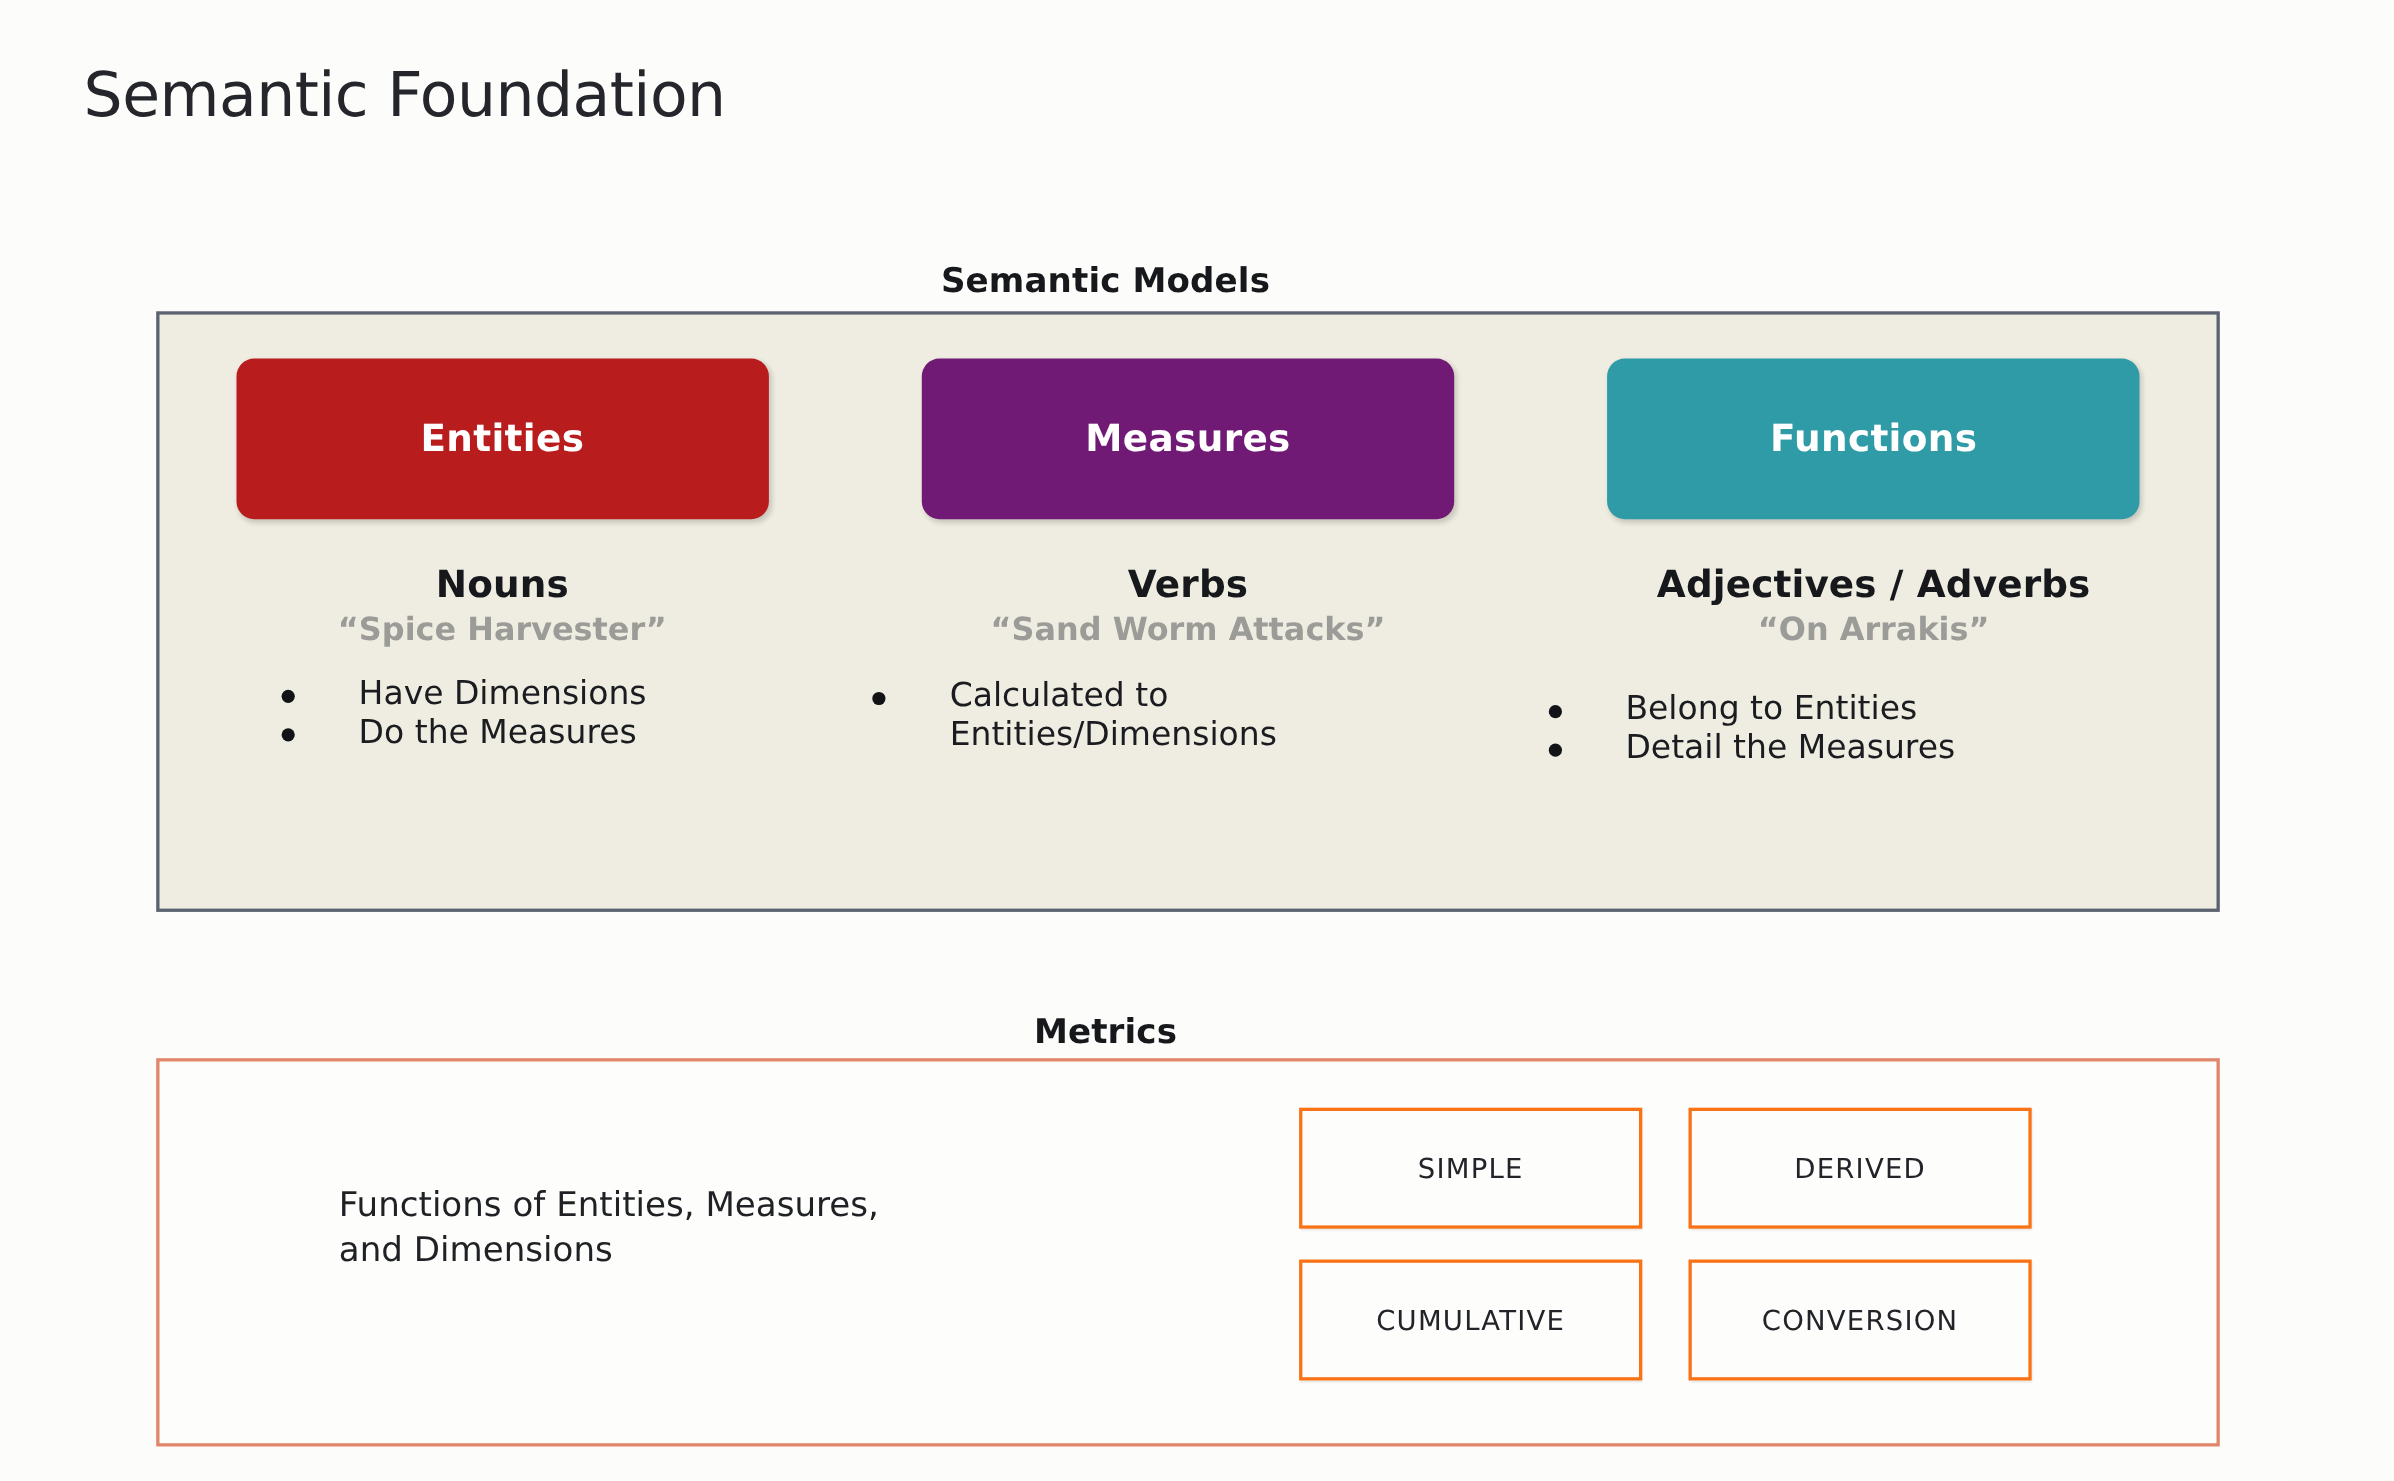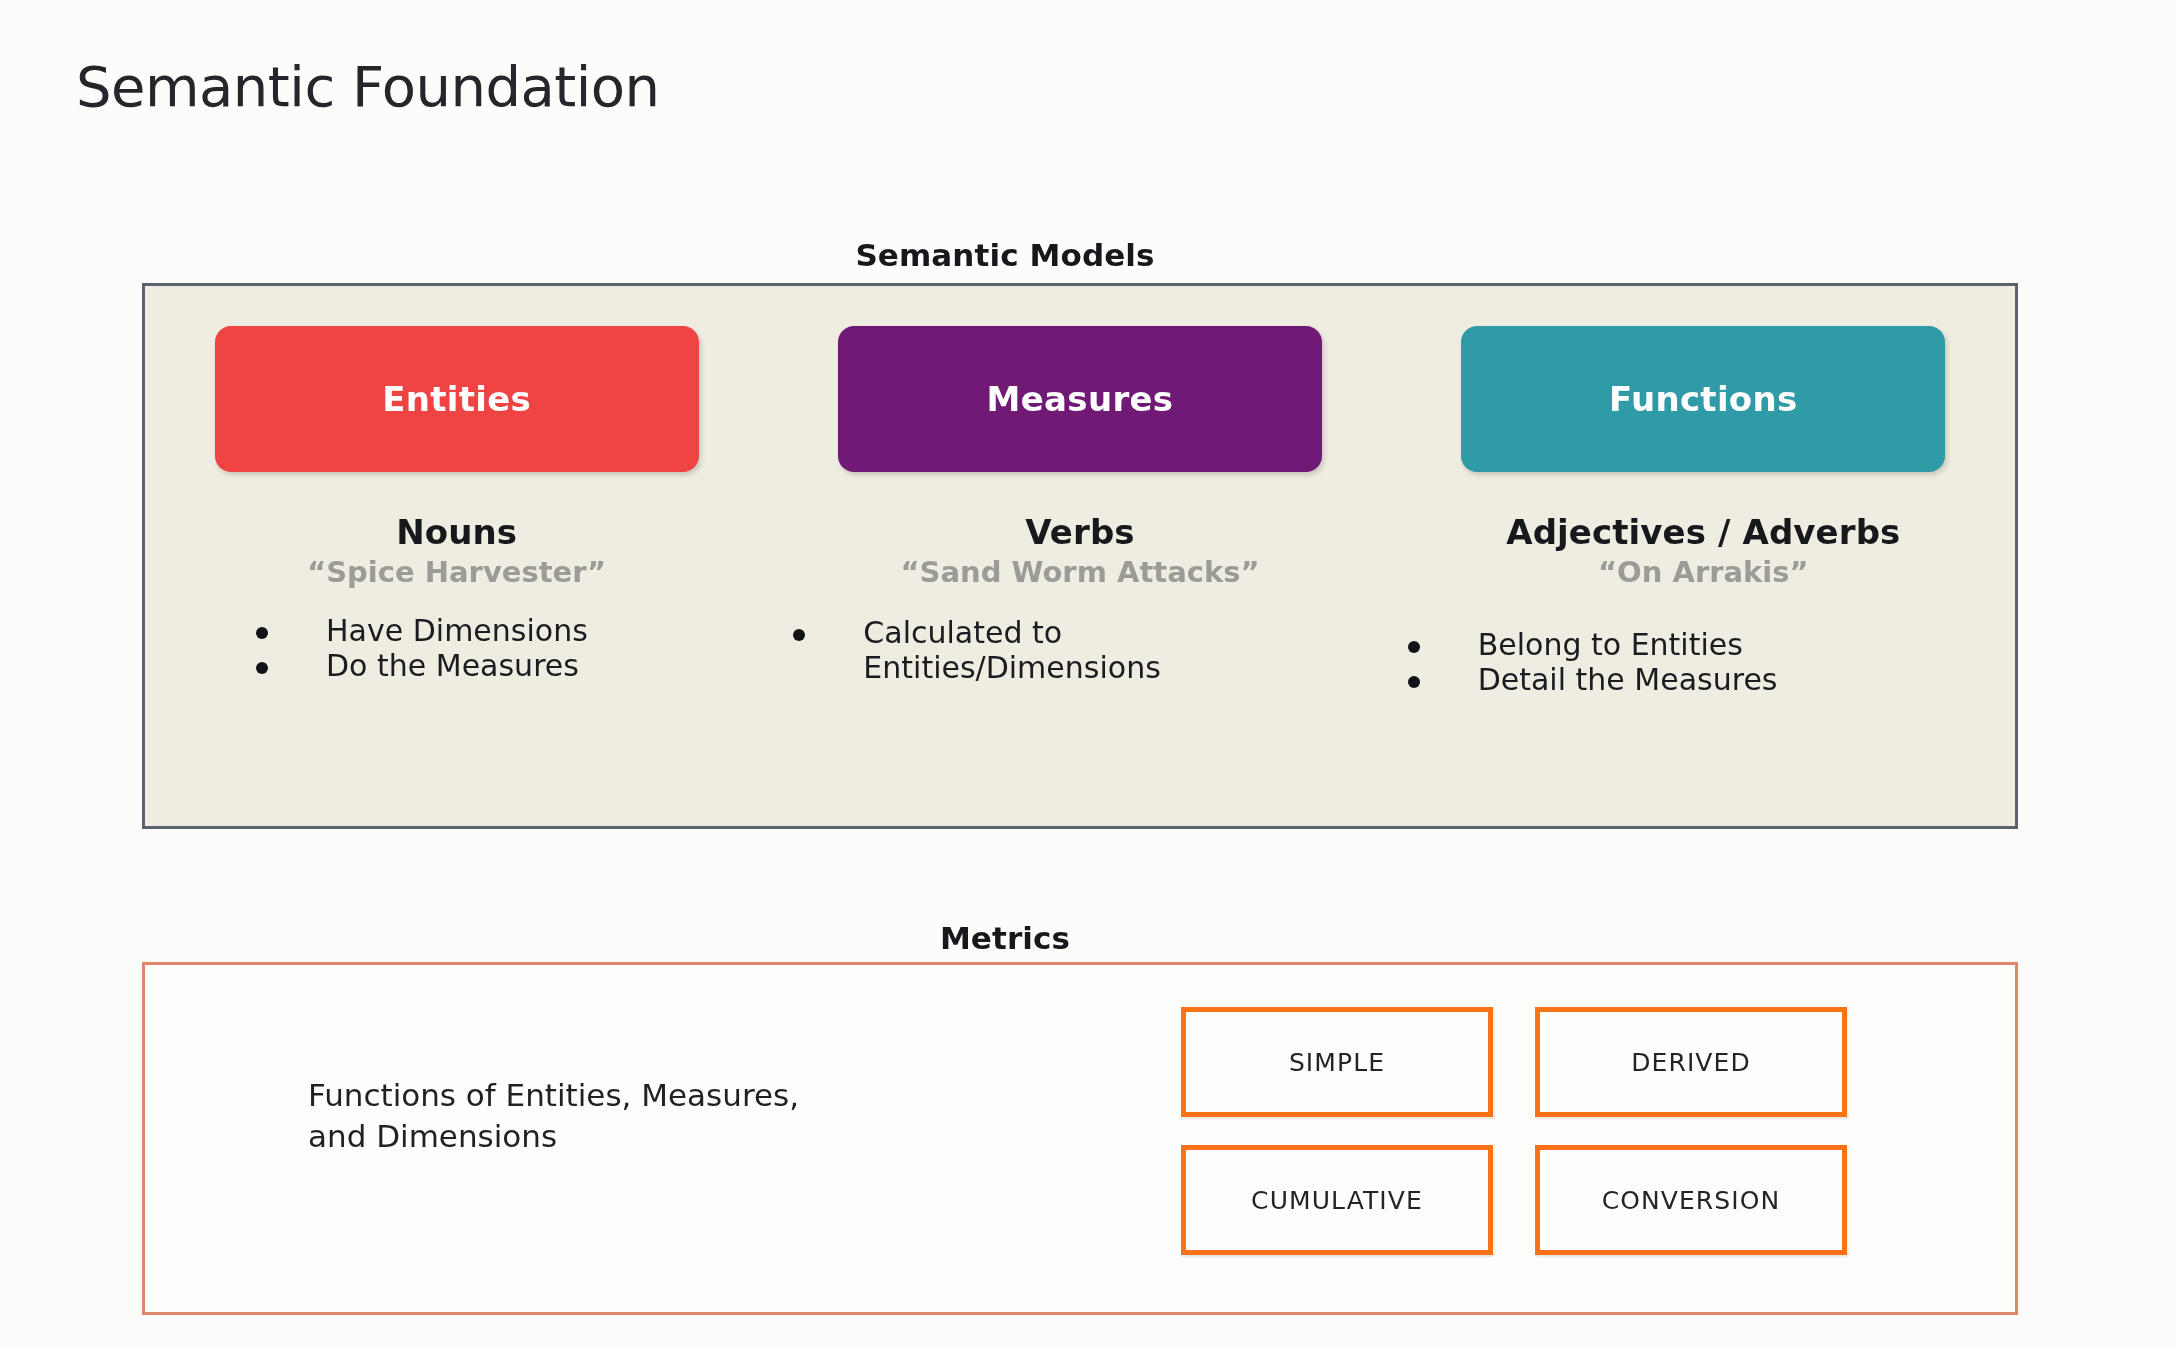--- a/index.html
+++ b/index.html
@@ -92,21 +92,21 @@
     display: flex;
     align-items: center;
     justify-content: center;
     color: #ffffff;
     font-size: 34px;
     font-weight: 700;
     letter-spacing: 0.3px;
     box-shadow: 2px 3px 5px rgba(0,0,0,0.16);
     box-sizing: border-box;
   }
-  .pill.entities   { background: #ef4444; }
+  .pill.entities   { background: #b91c1c; }
   .pill.measures   { background: #701a75; }
   .pill.dimensions { background: #2f9ba6; }
 
   .pos-title {
     margin-top: 43px;
     font-size: 34px;
     font-weight: 700;
     color: #16181c;
     letter-spacing: 0.1px;
     text-align: center;
@@ -182,21 +182,21 @@
     position: absolute;
     left: 1036px;
     top: 42px;
     display: grid;
     grid-template-columns: 312px 312px;
     grid-template-rows: 110px 110px;
     column-gap: 42px;
     row-gap: 28px;
   }
   .metric-box {
-    border: 5px solid #f97316;
+    border: 3px solid #f97316;
     background: #fdfefc;
     display: flex;
     align-items: center;
     justify-content: center;
     font-size: 25px;
     letter-spacing: 1.1px;
     color: #222429;
     box-sizing: border-box;
     box-shadow: 1px 2px 2px rgba(0,0,0,0.10);
   }

